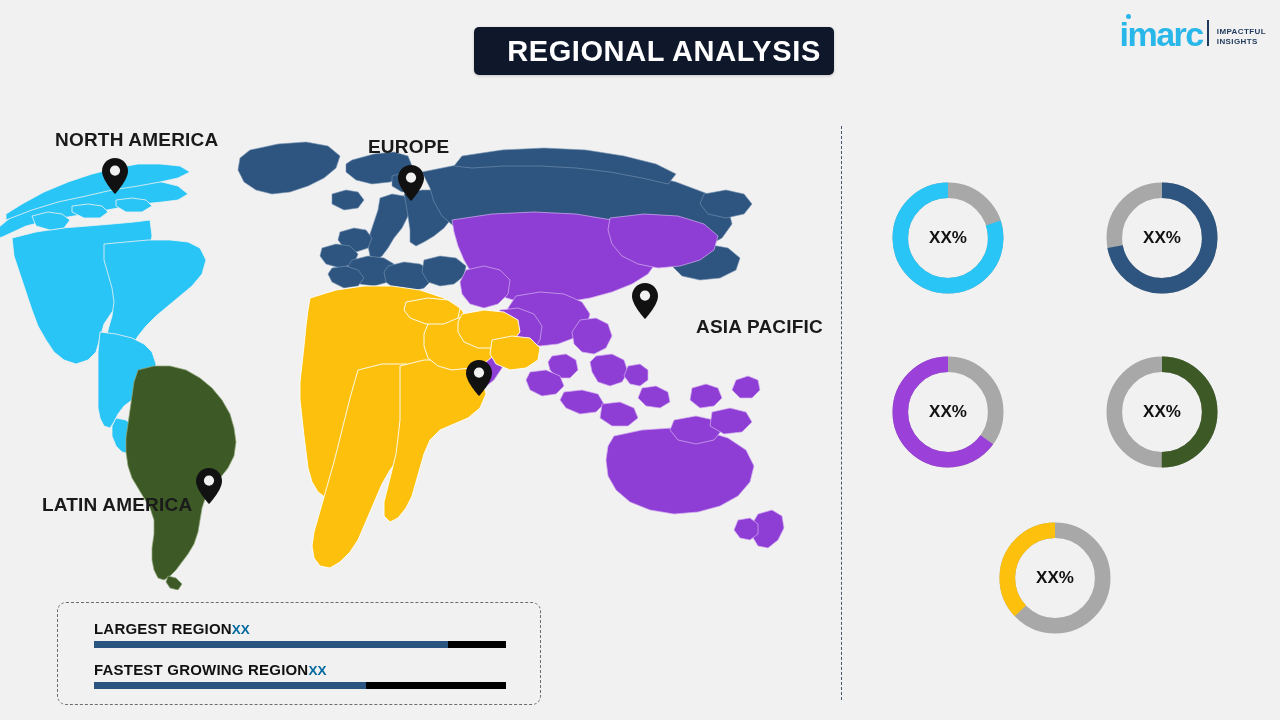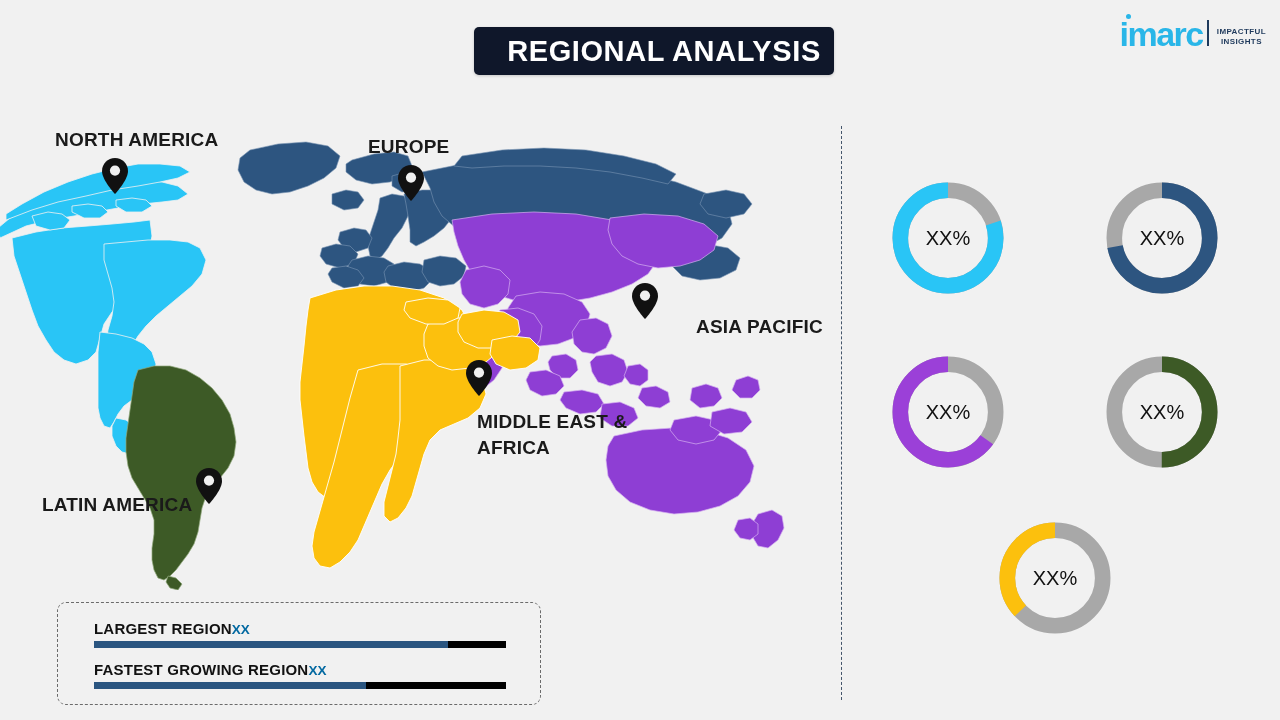--- a/index.html
+++ b/index.html
@@ -33,21 +33,20 @@
   }
   .logo-dot{
     position:absolute; width:5px; height:5px; border-radius:50%;
     background:#29b6e8; left:6px; top:-6px;
   }
   .logo-bar{ width:2px; height:26px; background:#1f3a5c; margin:0 4px 3px 0; }
   .logo-tag{
     display:flex; flex-direction:column; line-height:1.18;
     font-size:8px; font-weight:bold; color:#1f3a5c; letter-spacing:.4px;
     padding-bottom:3px;
-    align-items:center;
   }
 
   
   .divider{
     position:absolute; left:841px; top:126px; width:0; height:574px;
     border-left:1px dashed #44556b;
   }
 
   
   .map-wrap{ position:absolute; left:-8px; top:120px; width:830px; height:470px; }
@@ -79,21 +78,21 @@
   .panel-title{
     position:absolute; left:888px; top:133px; width:344px;
     text-align:center; font-size:22px; font-weight:bold; color:#111;
     letter-spacing:.3px;
   }
   .donuts{ position:absolute; left:858px; top:175px; width:412px; height:510px; }
   .donut{ position:absolute; width:126px; height:126px; }
   .donut svg{ width:100%; height:100%; transform:rotate(-90deg); display:block; }
   .donut .val{
     position:absolute; inset:0; display:flex; align-items:center; justify-content:center;
-    font-size:20px; font-weight:normal; color:#111;
+    font-size:17px; font-weight:bold; color:#111;
   }
 </style>
 </head>
 <body>
 
 <div id="stage">
 
   <div class="title-badge" style="background: #0f172a; padding-left: 20px;">
     <span>REGIONAL ANALYSIS</span>
   </div>
@@ -274,22 +273,20 @@
   <div class="pin" style="left:196px; top:468px;">
     <svg viewBox="0 0 26 36">
         <path d="M13 0C5.8 0 0 5.8 0 13c0 9.2 13 23 13 23s13-13.8 13-23C26 5.8 20.2 0 13 0z" fill="#111111"></path>
         <circle cx="13" cy="12.6" r="5.1" fill="#f1f1f1"></circle>
       </svg>
   </div>
 
   <div class="map-label" style="left:55px; top:127px;">NORTH AMERICA</div>
   <div class="map-label" style="left:368px; top:134px;">EUROPE</div>
   <div class="map-label" style="left:672px; top:314px;margin-left:24px;">ASIA PACIFIC</div>
-  <div class="map-label" style="left:477px; top:409px;">MIDDLE EAST &amp;
-AFRICA</div>
   <div class="map-label" style="left:42px; top:492px;">LATIN AMERICA</div>
 
   <div class="legend-box">
     <div class="legend-row r1">
       <div class="legend-head">
         <span class="legend-name">LARGEST REGION</span>
         <span class="legend-val">XX</span>
       </div>
       <div class="legend-bar" style="background: rgb(0, 0, 0);">
         <div class="fill" style="width: 86%; background: rgb(42, 85, 128);"></div>

